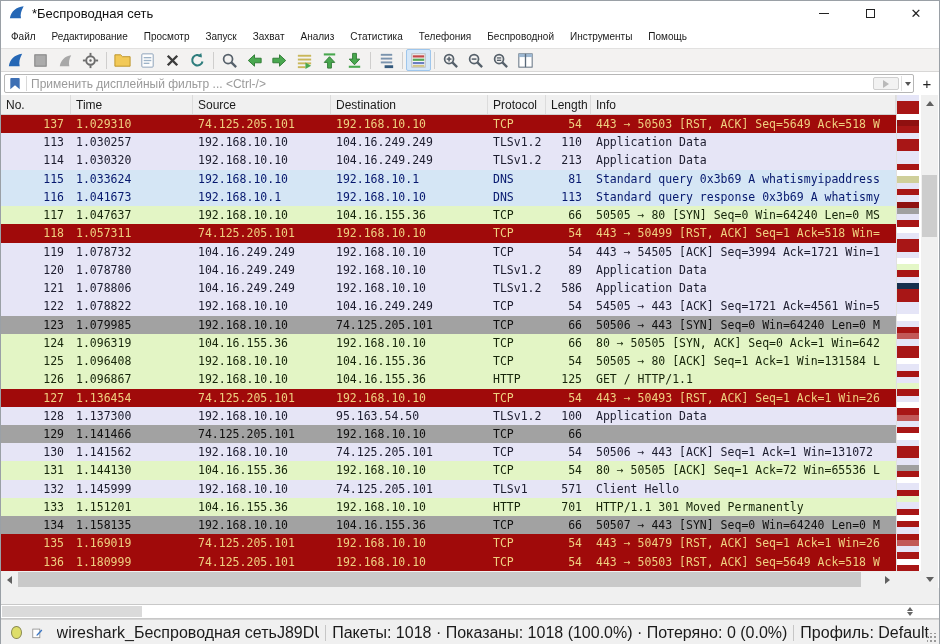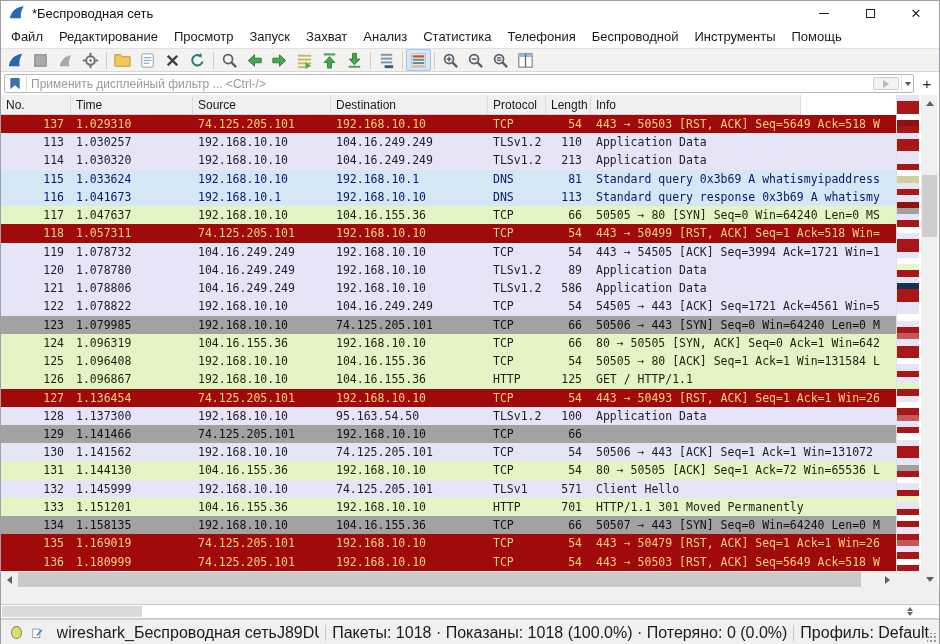--- a/index.html
+++ b/index.html
@@ -11,21 +11,21 @@
   .app-icon { width:18px; height:16px; margin-left:7px; margin-right:6px; }
   .title-text { font-size:13px; color:#111; }
   .win-controls { position:absolute; right:0; top:0; height:24px; display:flex; }
   .win-btn { width:46px; height:24px; display:flex; align-items:center; justify-content:center; color:#222; }
   .glyph-min { width:10px; height:0; border-top:1.5px solid #222; }
   .glyph-max { width:9px; height:9px; border:1.5px solid #222; }
   .glyph-close { font-size:13px; color:#222; font-family:"DejaVu Sans", sans-serif; }
 
   
   .menubar { position:absolute; left:0; top:24px; right:0; height:23px; background:#ffffff; display:flex; align-items:center; padding-left:2px; }
-  .menu-item { font-size:13px; color:#1a1a1a; padding:2px 8px; }
+  .menu-item { font-size:10px; color:#1a1a1a; padding:2px 8px; }
 
   
   .toolbar { position:absolute; left:0; top:47px; right:0; height:24px; background:#f3f2f1; border-top:1px solid #e2e1e0; border-bottom:1px solid #d8d7d6; display:flex; align-items:center; padding-left:2px; }
   .tbtn { width:25px; height:22px; display:flex; align-items:center; justify-content:center; border:1px solid transparent; border-radius:2px; }
   .tbtn svg { width:19px; height:19px; }
   .tbtn.pressed { background:#d5e7f8; border-color:#9ec6ec; }
   .tsep { width:1px; height:17px; background:#cfcecd; margin:0 3px; }
 
   
   .filterbar { position:absolute; left:0; top:71px; right:0; height:23px; background:#ffffff; display:flex; align-items:center; padding:1px 3px; }
@@ -35,21 +35,21 @@
   .filter-input { flex:1; border:none; outline:none; font-size:12px; color:#222; height:16px; font-family:Liberation Sans, sans-serif; }
   .filter-input::placeholder { color:#9a9a9a; }
   .apply-btn { width:26px; height:13px; border:1px solid #cfcfcf; border-radius:2px; background:#f2f2f2; display:flex; align-items:center; justify-content:center; margin-right:2px; }
   .apply-arrow { width:0; height:0; border-left:6px solid #b9b9b9; border-top:4px solid transparent; border-bottom:4px solid transparent; }
   .caret-btn { width:12px; height:15px; display:flex; align-items:center; justify-content:center; border-left:1px solid #e0e0e0; }
   .caret { width:0; height:0; border-top:4px solid #555; border-left:3.5px solid transparent; border-right:3.5px solid transparent; }
   .plus-btn { width:18px; height:18px; margin-left:4px; font-size:15px; color:#222; display:flex; align-items:center; justify-content:center; }
 
   
   .pgrid { display:grid; grid-template-columns:70px 122px 138px 157px 58px 45px 1fr; }
-  .header-row { position:absolute; left:0; top:94px; width:800px; height:20px; background:#f0f0f0; border-bottom:1px solid #d0d0d0; font-size:12px; color:#1a1a1a; }
+  .header-row { position:absolute; left:0; top:94px; width:895px; height:20px; background:#f0f0f0; border-bottom:1px solid #d0d0d0; font-size:12px; color:#1a1a1a; }
   .hcell { display:flex; align-items:center; padding-left:5px; border-right:1px solid #dcdcdc; overflow:hidden; white-space:nowrap; }
   .rows { position:absolute; left:0; top:114px; width:895px; height:456px; overflow:hidden; background:#ffffff; }
   .prow { height:18.24px; font-family:"DejaVu Sans Mono","Liberation Mono",monospace; font-size:11.5px; line-height:18.24px; white-space:pre; }
   .pcell { overflow:hidden; padding-left:5px; }
   .cell-no { text-align:right; padding-right:7px; padding-left:0; }
   .cell-len { text-align:right; padding-right:9px; padding-left:0; }
   .c-red { background:var(--row-red-bg); color:var(--row-red-fg); }
   .c-lav { background:var(--row-lav-bg); color:var(--row-lav-fg); }
   .c-blue { background:var(--row-blue-bg); color:var(--row-blue-fg); }
   .c-green { background:var(--row-green-bg); color:var(--row-green-fg); }

